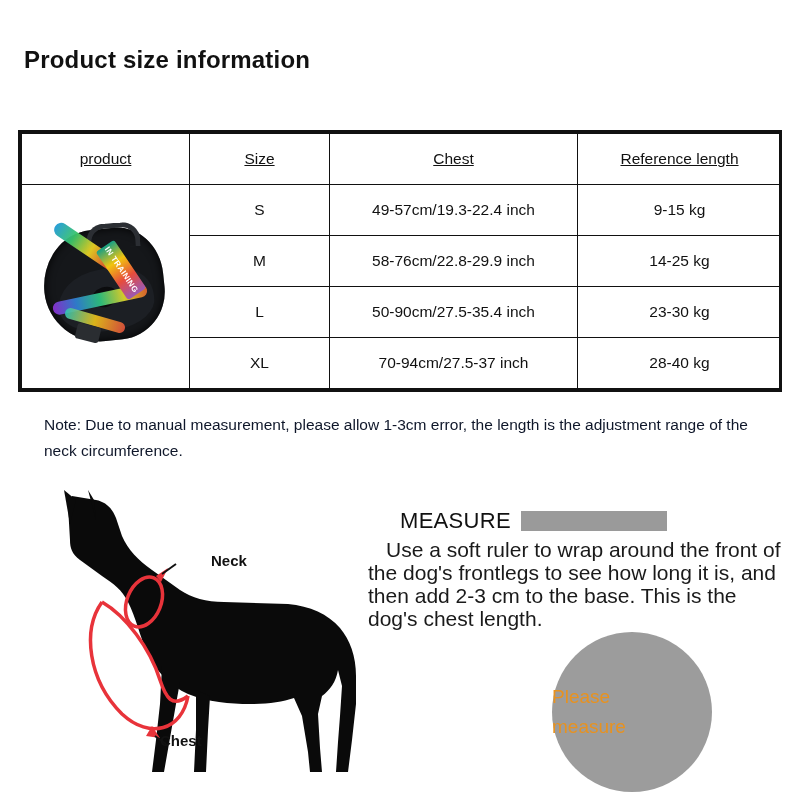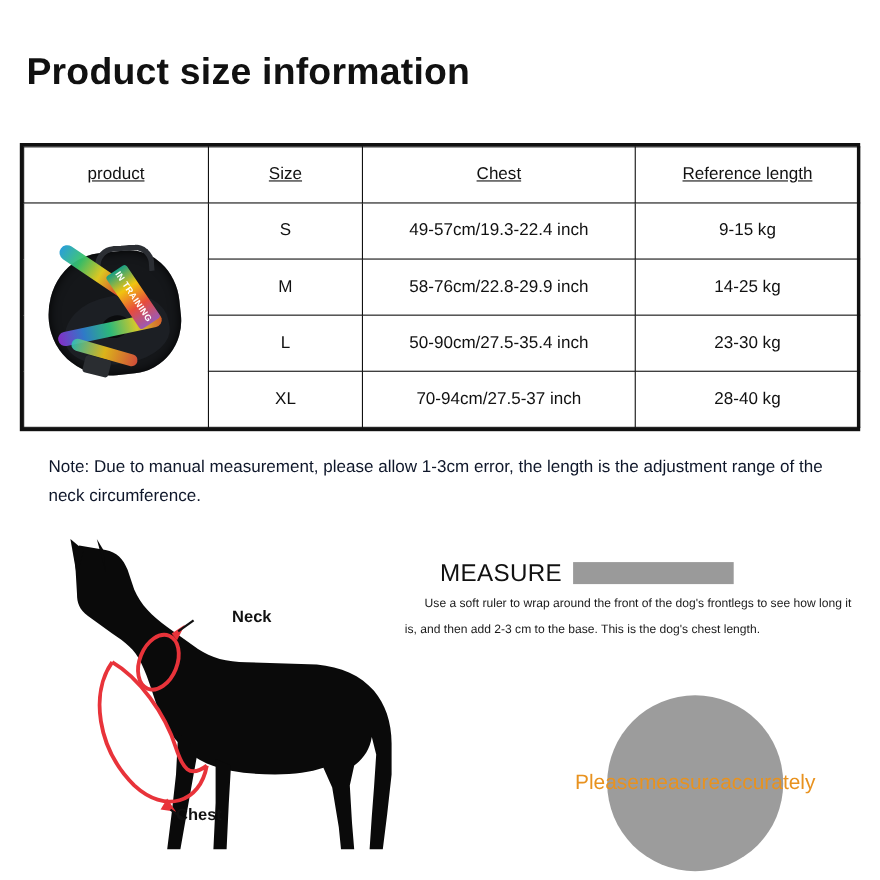--- a/index.html
+++ b/index.html
@@ -14,21 +14,21 @@
     font-family: "Liberation Sans", sans-serif;
     color: #1a1a1a;
     overflow: hidden;
   }
 
   
   .page-title {
     position: absolute;
     left: 24px;
     top: 46px;
-    font-size: 34px;
+    font-size: 24px;
     font-weight: bold;
     letter-spacing: 0.2px;
     color: #111;
   }
 
   
   .size-table-wrap {
     position: absolute;
     left: 18px;
     top: 130px;
@@ -204,38 +204,38 @@
   .measure-redaction {
     width: 146px;
     height: 20px;
     background: #9a9a9a;
   }
   .measure-text {
     position: absolute;
     left: 368px;
     top: 538px;
     width: 414px;
-    font-size: 11px;
+    font-size: 21px;
     line-height: 23px;
     color: #1a1a1a;
     text-indent: 18px;
   }
 
   
   .badge {
     position: absolute;
     left: 552px;
     top: 632px;
     width: 160px;
     height: 160px;
     border-radius: 50%;
     background: #9c9c9c;
     display: flex;
-    flex-direction: row;
-    align-items: center;
+    flex-direction: column;
+    align-items: flex-start;
     justify-content: center;
     color: #e8921f;
     font-size: 19px;
     line-height: 30px;
     text-align: center;
   }
 
   
   .dog-area {
     position: absolute;
@@ -316,21 +316,20 @@
 
 <div class="measure-title-row">
   <span class="measure-title">MEASURE</span>
   <span class="measure-redaction"></span>
 </div>
 <div class="measure-text">Use a soft ruler to wrap around the front of the dog's frontlegs to see how long it is, and then add 2-3 cm to the base. This is the dog's chest length.</div>
 
 <div class="badge">
   <span>Please</span>
   <span>measure</span>
-  <span>accurately</span>
 </div>
 
 <div class="dog-area">
   <svg width="360" height="300" viewBox="0 0 360 300">
 
     <path fill="#0a0a0a" d="
       M58,16
       L60,50
       C60,58 62,64 70,70
       L92,86

